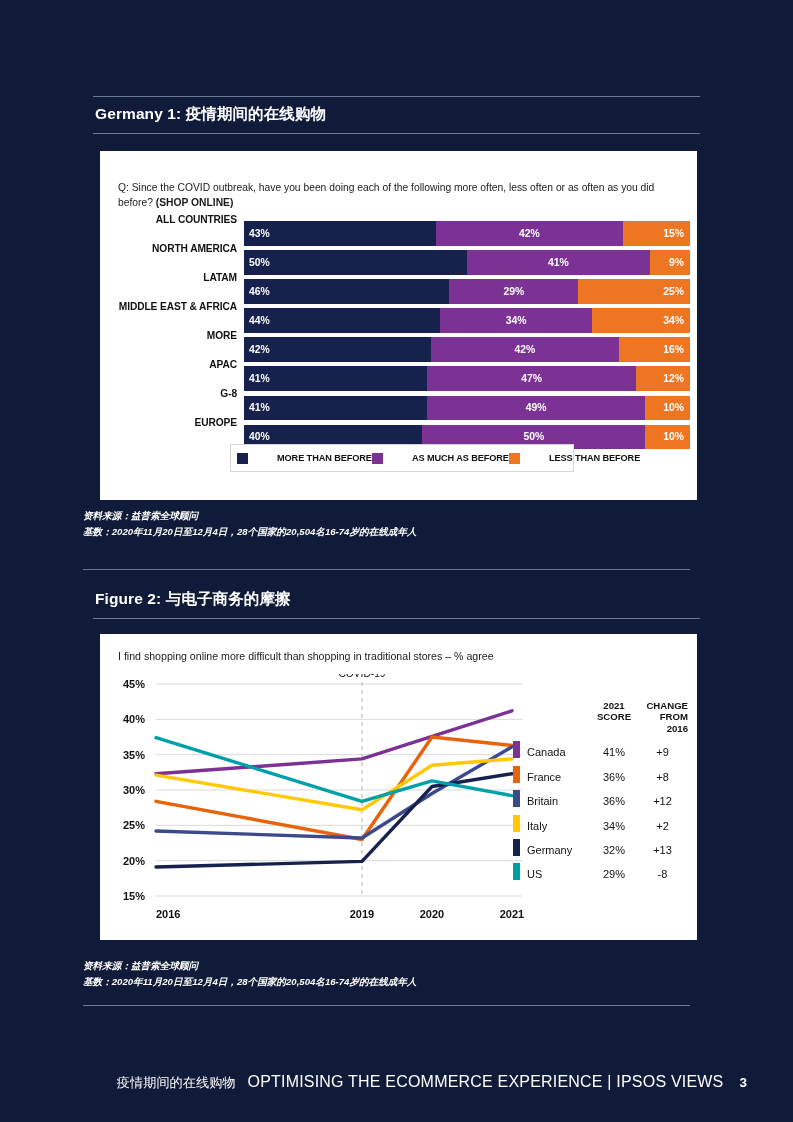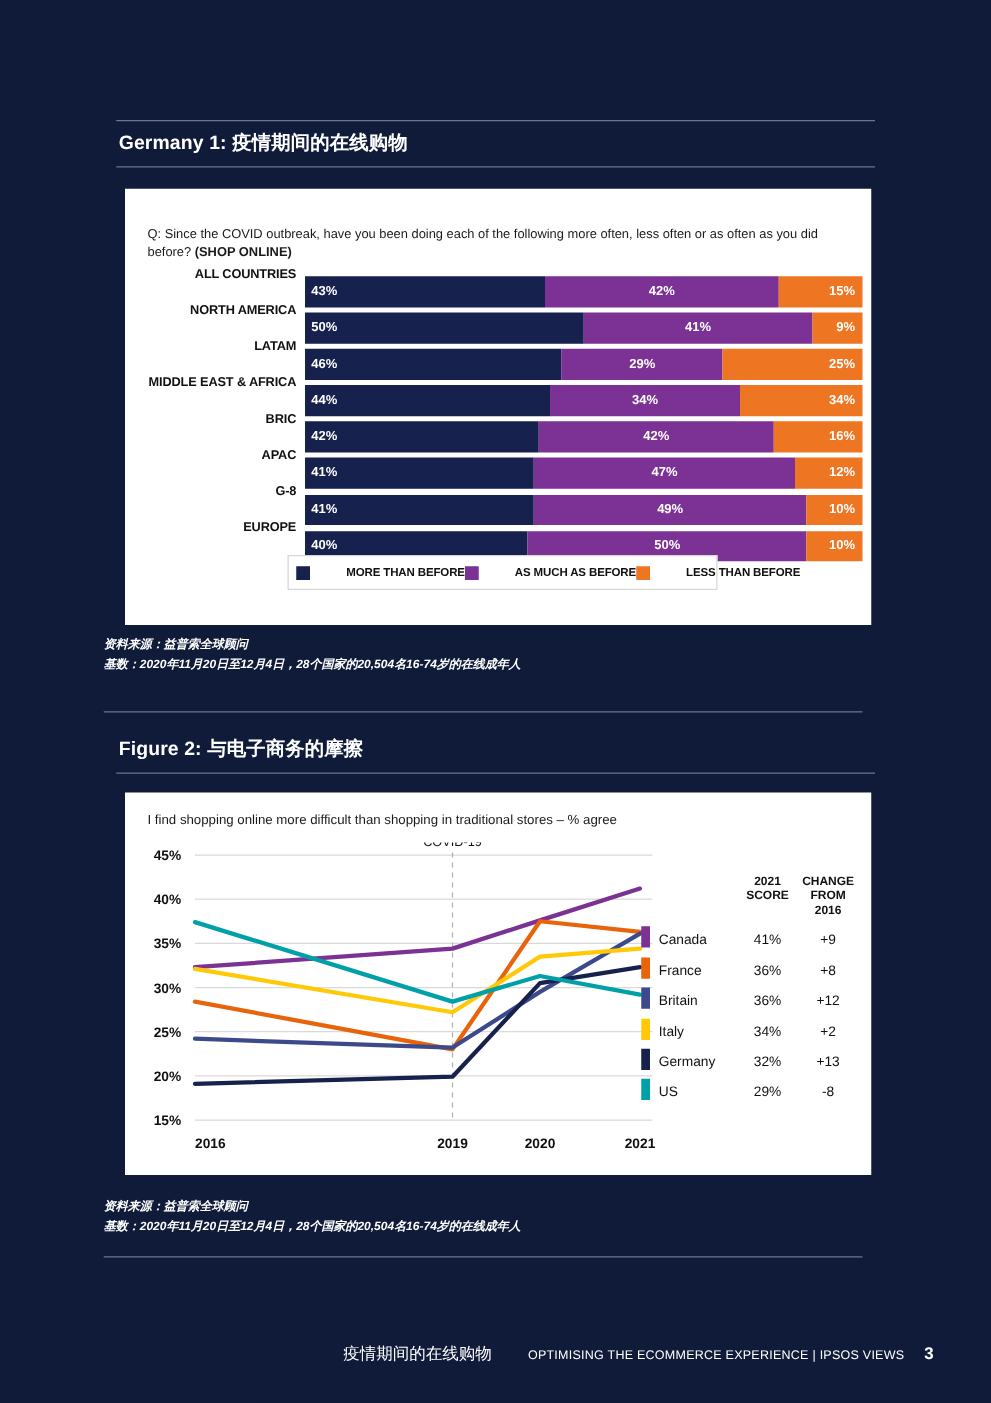--- a/index.html
+++ b/index.html
@@ -87,35 +87,35 @@
 
   .ytick{font-size:11px;font-weight:bold;fill:#111;}
   .xtick{font-size:11px;font-weight:bold;fill:#111;}
   .covid{font-size:10.2px;fill:#111;}
 
   
   .ltab{position:absolute;left:513px;top:700px;width:175px;}
   .ltab .hdr{display:flex;font-size:9.6px;font-weight:bold;color:#111;line-height:1.18;}
   .ltab .hdr .c1{width:78px;}
   .ltab .hdr .c2{width:46px;text-align:center;}
-  .ltab .hdr .c3{width:51px;text-align:center;}
+  .ltab .hdr .c3{width:51px;text-align:right;}
   .ltab .row{display:flex;align-items:flex-end;font-size:11px;color:#111;height:24.4px;}
   .ltab .row .sw{width:7px;height:17px;margin-right:7px;flex:0 0 auto;}
   .ltab .row .nm{width:64px;}
   .ltab .row .sc{width:46px;text-align:center;}
   .ltab .row .ch{width:51px;text-align:center;}
 
   
   .footer{
     position:absolute;left:0;right:0;bottom:30px;
     display:flex;align-items:baseline;justify-content:flex-end;
     padding-right:46px;color:#ffffff;
   }
   .footer .cn{font-size:13.2px;}
-  .footer .en{font-size:10px;letter-spacing:.2px;margin-left:29px;}
+  .footer .en{font-size:16px;letter-spacing:.2px;margin-left:12px;}
   .footer .pg{font-size:13.5px;font-weight:bold;margin-left:16px;}
 </style>
 </head>
 <body>
 
 <div class="page">
 
   <div class="fig-head" style="top:96px;">
     <div class="rule"></div>
     <div class="title">
@@ -156,21 +156,21 @@
         </div>
         <div class="barrow">
           <div class="barlabel">MIDDLE EAST &amp; AFRICA</div>
           <div class="bartrack">
             <div class="seg more" style="background: rgb(22, 33, 77); width: 196.24px;">44%</div>
             <div class="seg same" style="background: rgb(123, 50, 148); width: 151.64px;">34%</div>
             <div class="seg less" style="background: rgb(238, 118, 35); width: 98.12px;">34%</div>
           </div>
         </div>
         <div class="barrow">
-          <div class="barlabel">BRIC</div>
+          <div class="barlabel">MORE</div>
           <div class="bartrack">
             <div class="seg more" style="background: rgb(22, 33, 77); width: 187.32px;">42%</div>
             <div class="seg same" style="background: rgb(123, 50, 148); width: 187.32px;">42%</div>
             <div class="seg less" style="background: rgb(238, 118, 35); width: 71.36px;">16%</div>
           </div>
         </div>
         <div class="barrow">
           <div class="barlabel">APAC</div>
           <div class="bartrack">
             <div class="seg more" style="background: rgb(22, 33, 77); width: 182.86px;">41%</div>

